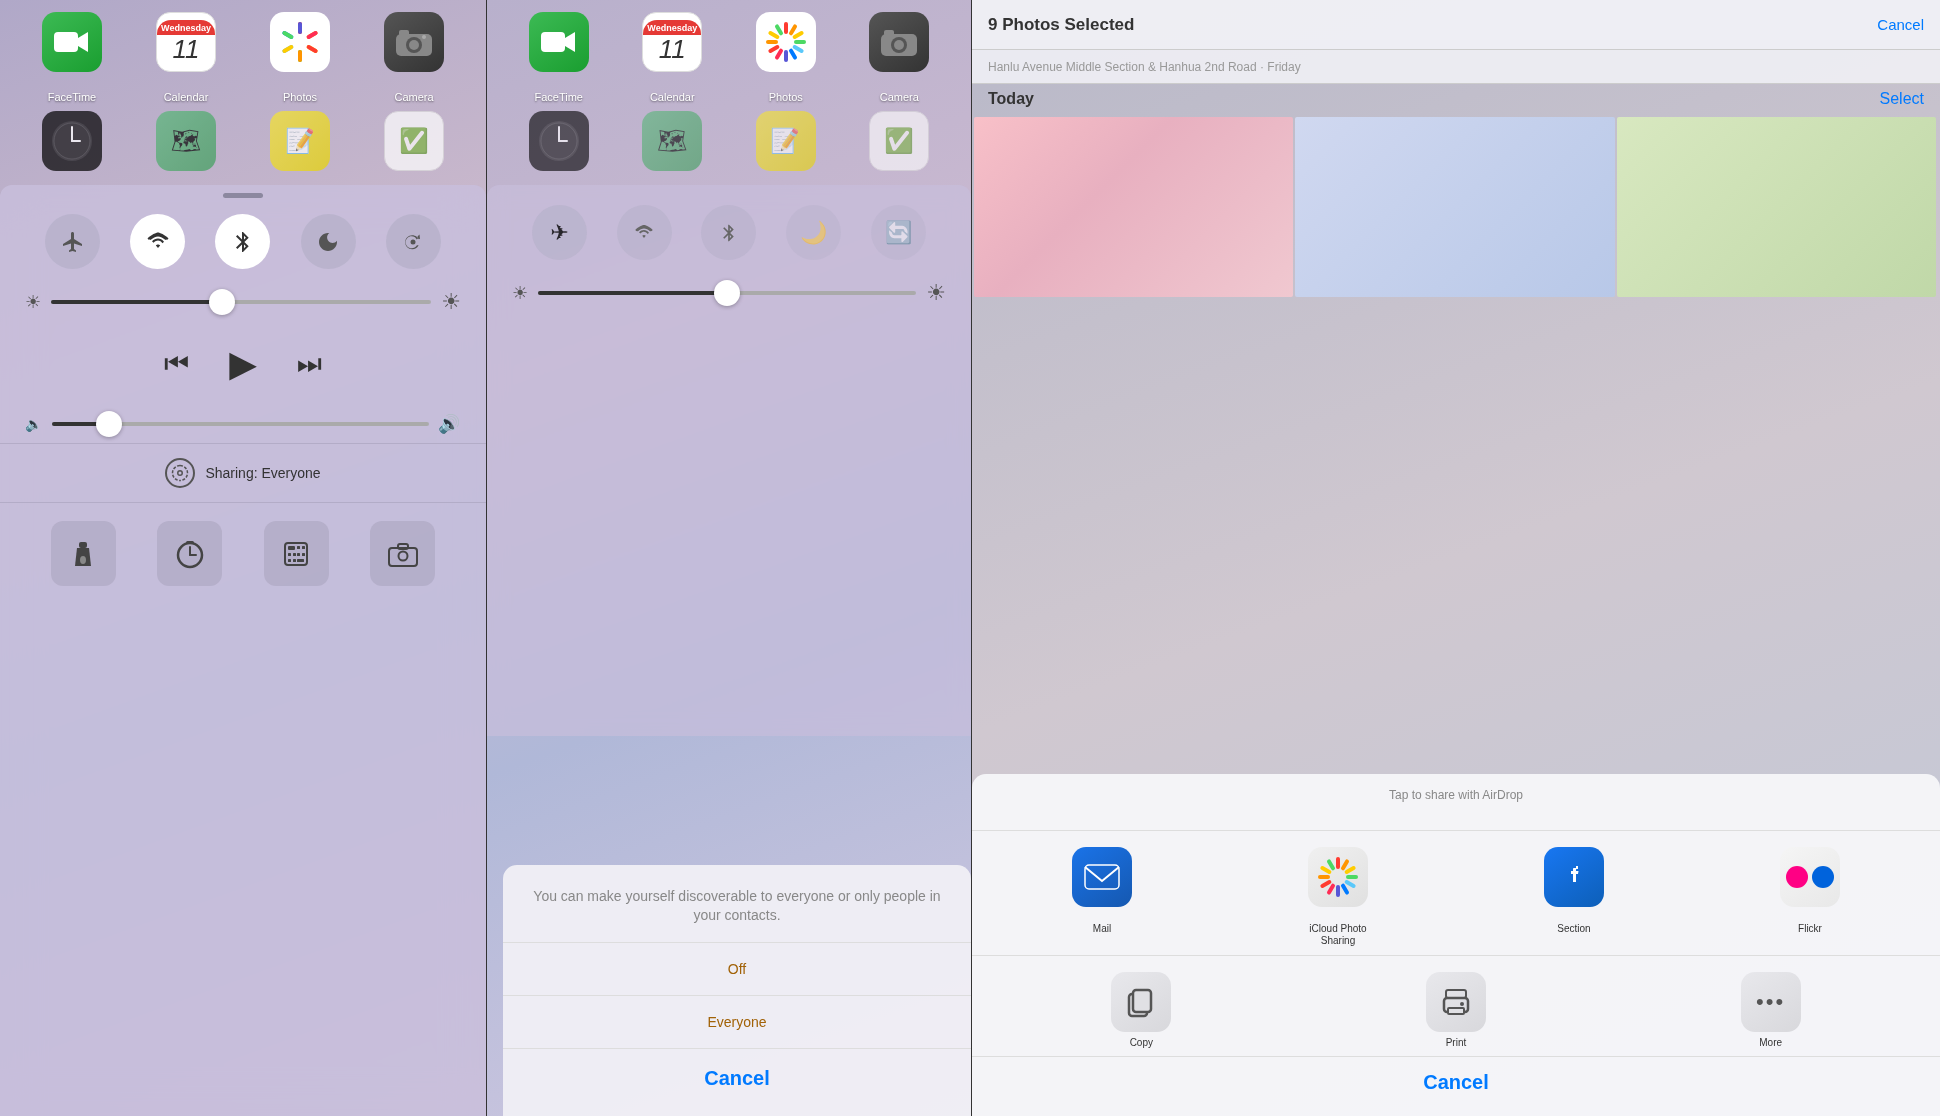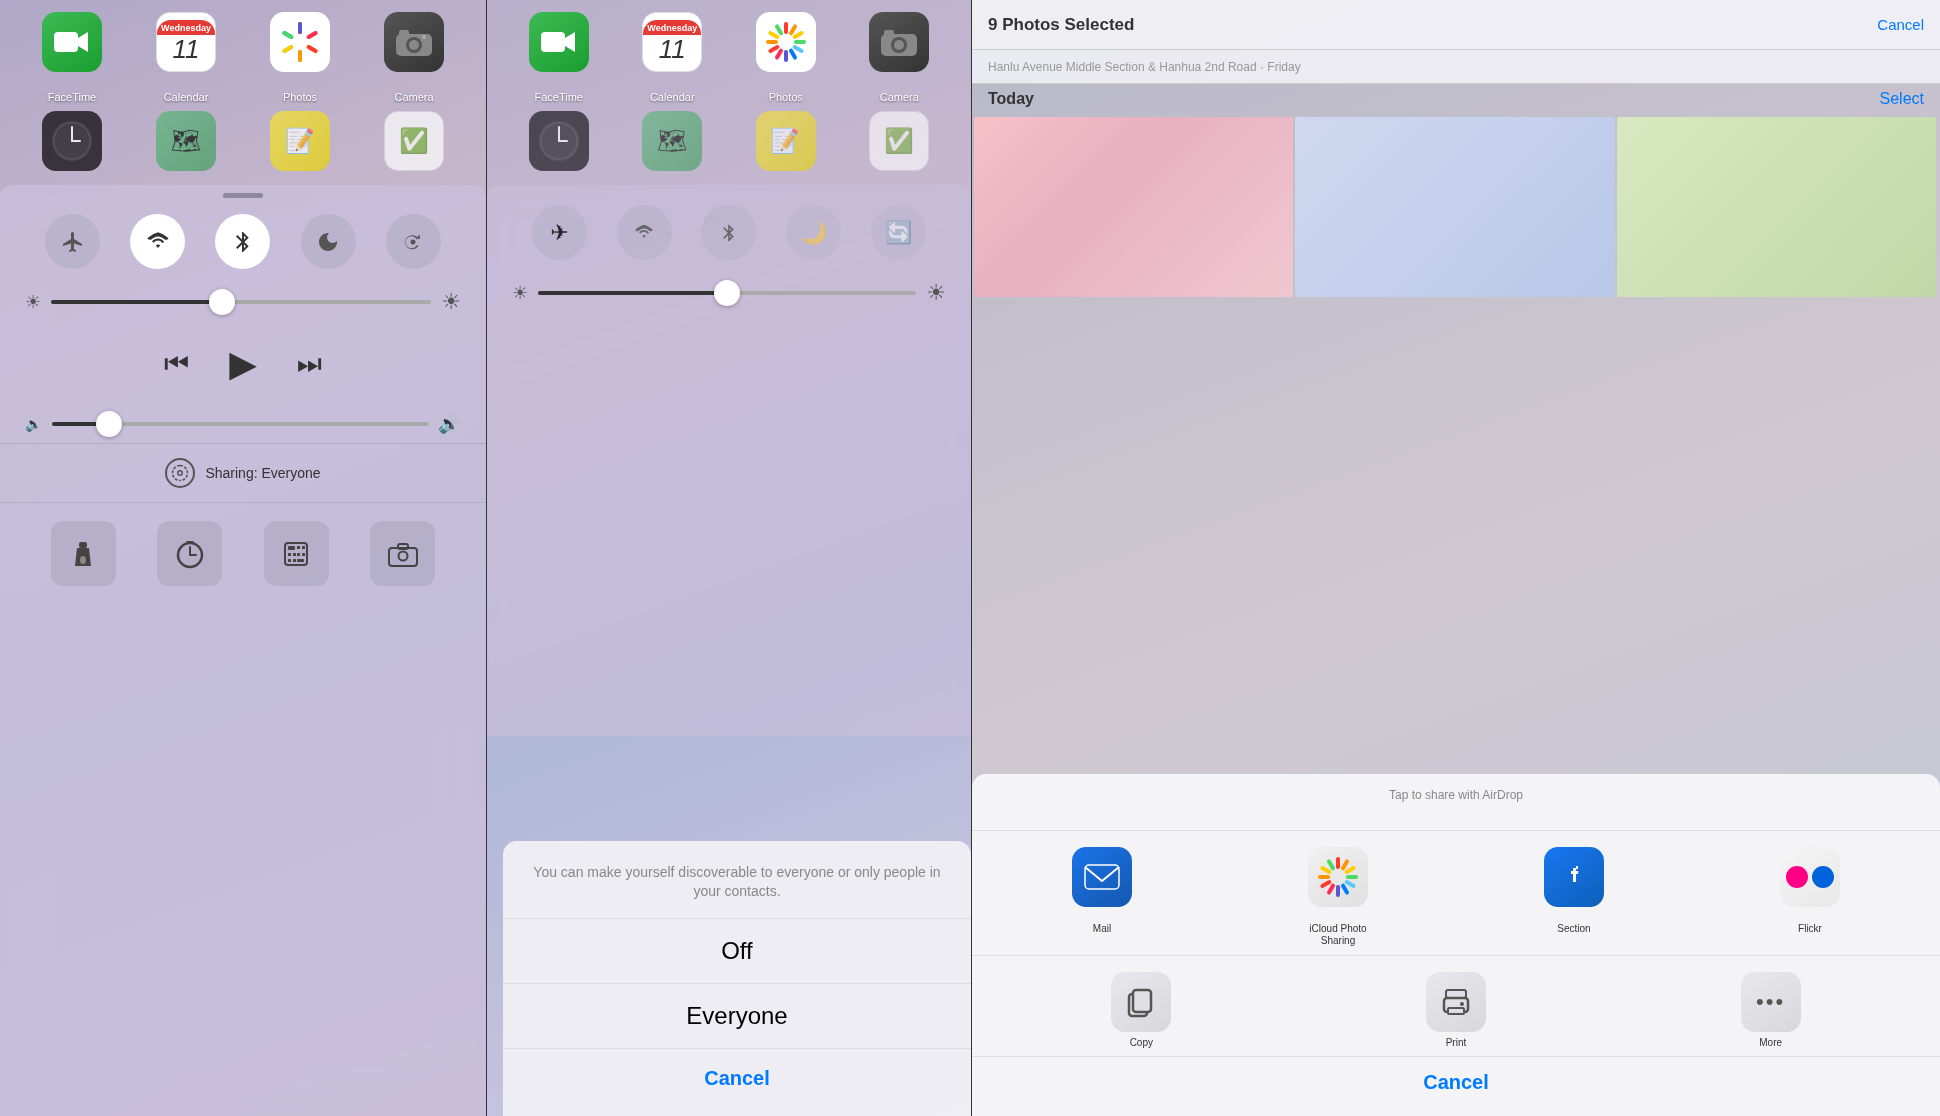--- a/index.html
+++ b/index.html
@@ -351,22 +351,22 @@
     }
     .airdrop-option {
       display: flex;
       align-items: center;
       justify-content: center;
       padding: 18px;
       border-bottom: 1px solid #ddd;
       cursor: pointer;
     }
     .airdrop-option-text {
-      font-size: 24px;
-      color: #000000;
+      font-size: 14px;
+      color: #a16207;
     }
     .airdrop-cancel {
       display: flex;
       align-items: center;
       justify-content: center;
       padding: 18px;
       cursor: pointer;
     }
     .airdrop-cancel-text {
       font-size: 20px;

